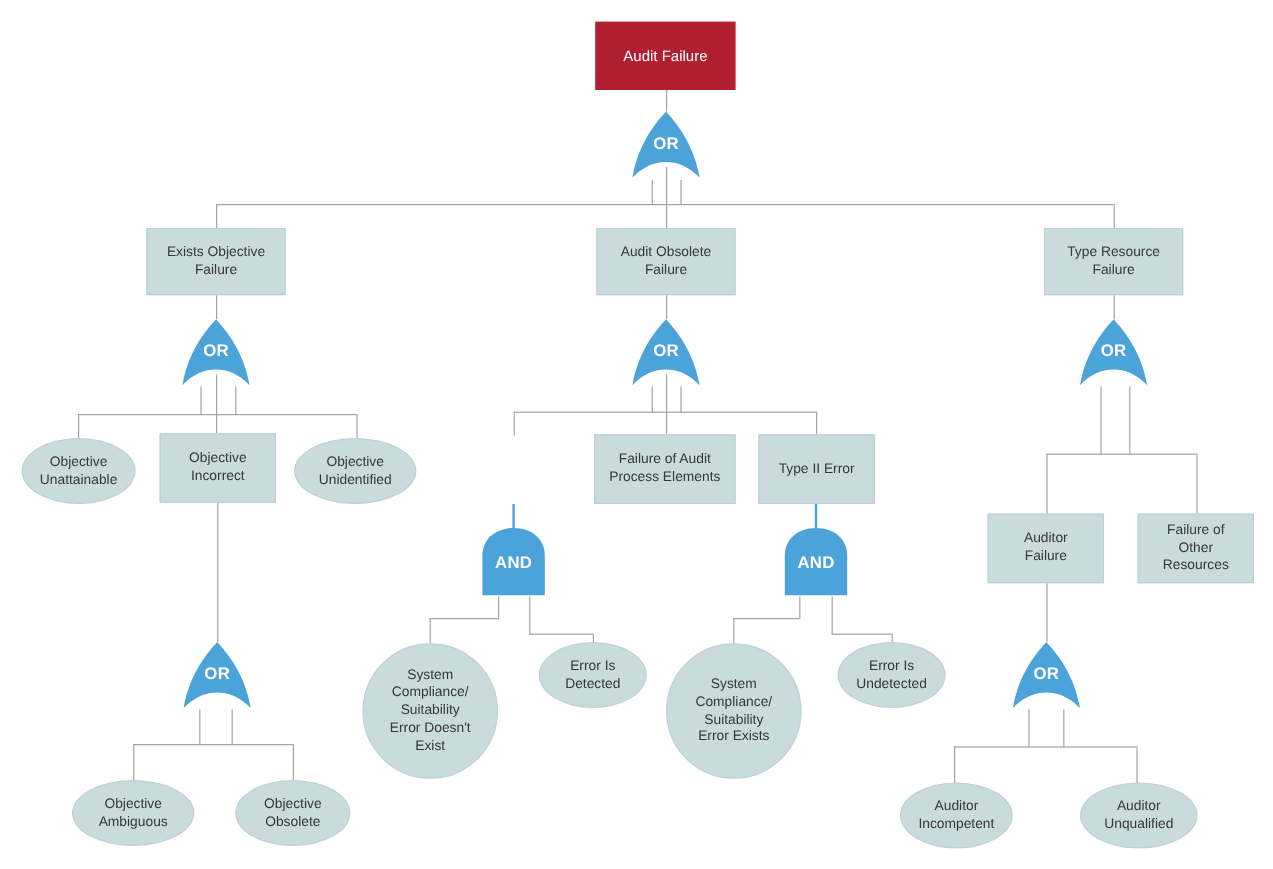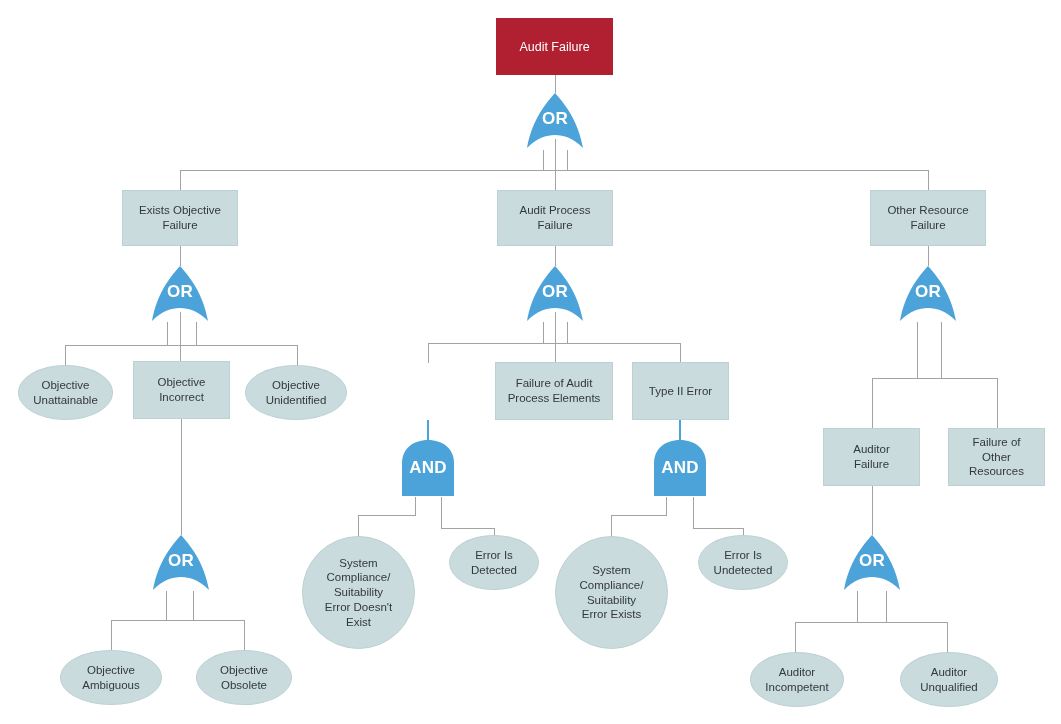--- a/index.html
+++ b/index.html
@@ -22,21 +22,21 @@
   .node span{white-space:pre-line;padding:1px 2px;}
   .ellipse,.circle{border-radius:50%;}
   .top-event{
     background:var(--c-top-event,#b02031);color:#ffffff;
     font-size:12.5px;border:none;
   }
   
   .gate{position:absolute;display:flex;align-items:center;justify-content:center;}
   .gate svg{position:absolute;left:0;top:0;width:100%;height:100%;}
   .gate path{fill:var(--c-gate,#4ba3d9);}
-  .glabel{position:relative;color:#ffffff;font-weight:700;font-size:17px;letter-spacing:.2px;}
+  .glabel{position:relative;color:#ffffff;font-weight:700;font-size:14px;letter-spacing:.2px;}
   .or .glabel{transform:translateY(-3px);}
 </style>
 </head>
 <body>
 
 <div class="canvas">
 
   <div class="cv" style="left:555px;top:75px;height:18px"></div>
   <div class="cv" style="left:543px;top:150px;height:21px"></div>
   <div class="cv" style="left:555px;top:139px;height:51px"></div>
@@ -95,25 +95,25 @@
 
   <div class="node top-event" style="left:496px;top:18px;width:117px;height:57px">
       <span>Audit Failure</span>
     </div>
 
   <div class="node" style="left:122px;top:190px;width:116px;height:56px">
       <span>Exists Objective
 Failure</span>
     </div>
   <div class="node" style="left:497px;top:190px;width:116px;height:56px">
-      <span>Audit Process
+      <span>Audit Obsolete
 Failure</span>
     </div>
   <div class="node" style="left:870px;top:190px;width:116px;height:56px">
-      <span>Other Resource
+      <span>Type Resource
 Failure</span>
     </div>
 
   <div class="node ellipse" style="left:18px;top:365px;width:95px;height:55px">
       <span>Objective
 Unattainable</span>
     </div>
   <div class="node" style="left:133px;top:361px;width:97px;height:58px">
       <span>Objective
 Incorrect</span>

